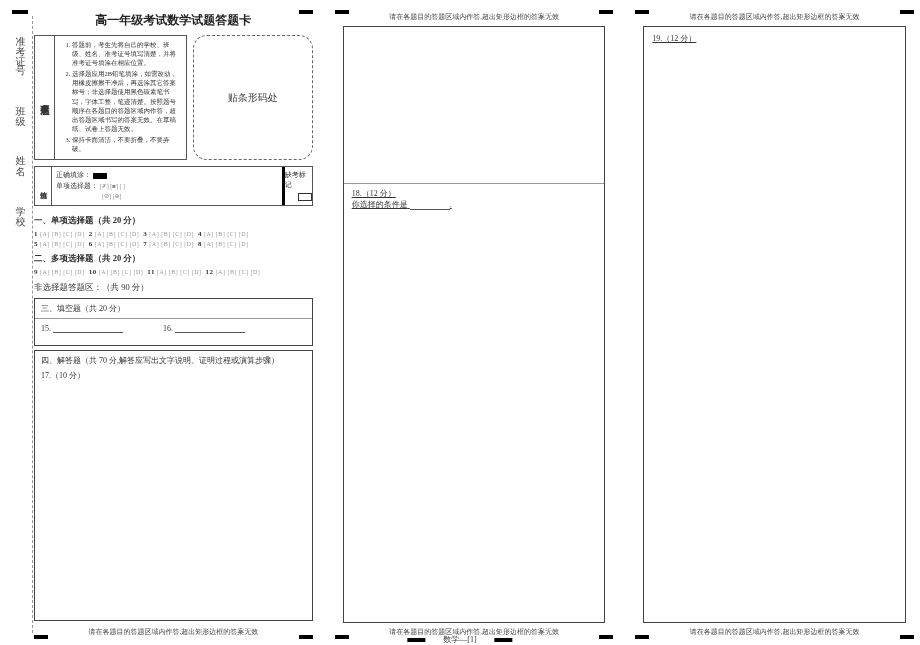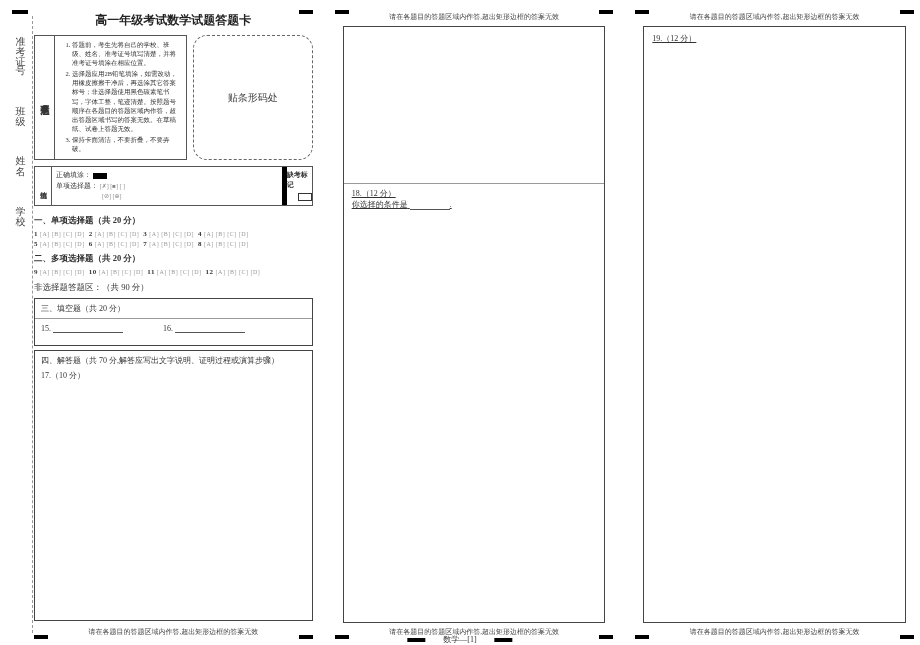--- a/index.html
+++ b/index.html
@@ -137,27 +137,26 @@
       writing-mode: vertical-rl;
       text-orientation: upright;
       padding: 3px;
       border-right: 1px solid #555;
       display: flex;
       justify-content: center;
     }
     .fill-example .body { flex: 1; padding: 3px 4px; line-height: 1.5; }
     .fill-example .absent {
       width: 30px;
-      border-left: 5px solid #000000;
+      border-left: 3px solid #000000;
       display: flex;
       flex-direction: column;
       align-items: flex-end;
       justify-content: center;
       gap: 3px;
-      font-weight: bold;
     }
     .absent-box { width: 14px; height: 8px; border: 1px solid #333; }
     .black-chip { display: inline-block; width: 14px; height: 6px; background: #000; vertical-align: middle; }
     .brkt { color:#888; font-size:6px; }
 
     .sec-head { font-size: 8.5px; font-weight: bold; margin: 3px 0; }
     .mc-row { font-size: 6px; color: #555; letter-spacing: 0.5px; margin-bottom: 2px; }
     .mc-row .qn { color:#333; font-weight:bold; font-size:7px; }
     .bubble { color:#999; }
 

